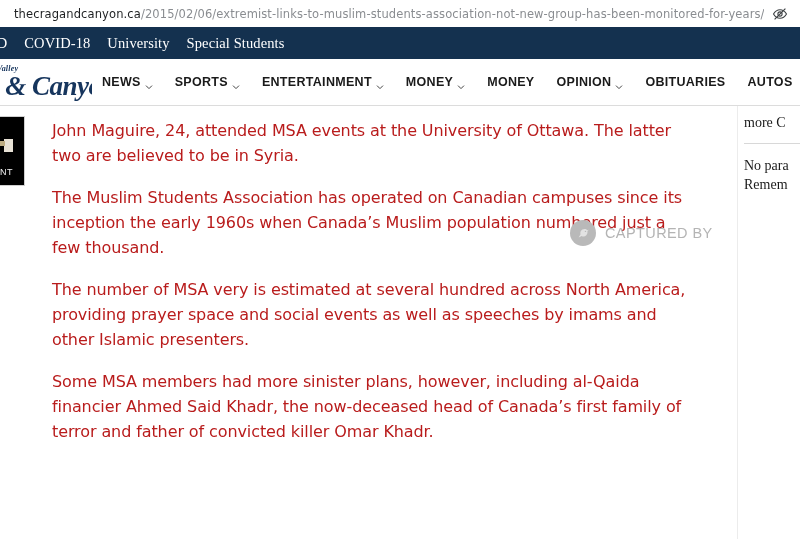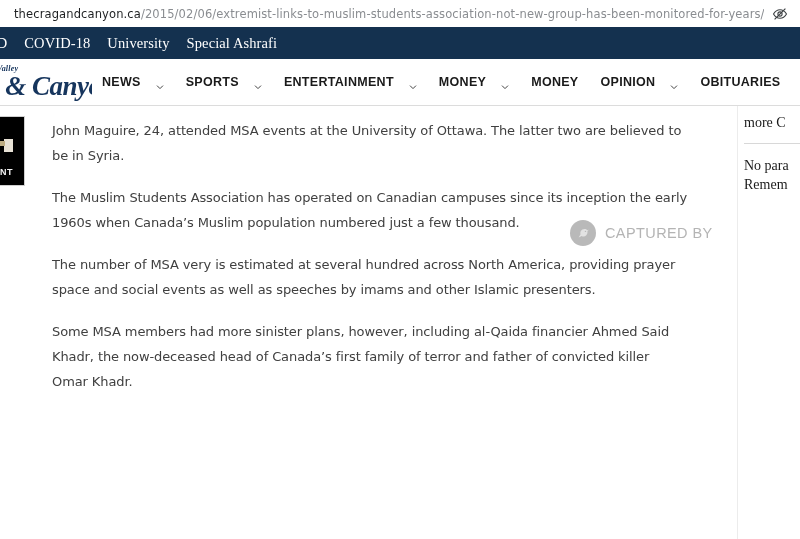--- a/index.html
+++ b/index.html
@@ -120,21 +120,21 @@
   }
   .mainnav {
     display: flex;
     align-items: center;
     flex: 1 1 auto;
     padding-left: 10px;
   }
   .nav-item {
     display: flex;
     align-items: center;
-    gap: 15px;
+    gap: 4px;
     margin-right: 22px;
     white-space: nowrap;
     cursor: default;
   }
   .nav-label {
     font-family: "Liberation Sans", sans-serif;
     font-size: 12.5px;
     font-weight: bold;
     color: #1a1a1a;
     letter-spacing: 0.3px;
@@ -184,21 +184,21 @@
     width: 6px;
     height: 5px;
     background: #bfae84;
   }
   .left-ad-text {
     position: absolute;
     left: 19px;
     bottom: 8px;
     font-family: "Liberation Sans", sans-serif;
     font-size: 9px;
-    font-weight: bold;
+    font-weight: normal;
     color: #f2f2f2;
     letter-spacing: 0.5px;
     text-align: center;
   }
 
   
   .article {
     position: absolute;
     left: 52px;
     top: 0;
@@ -208,23 +208,23 @@
     height: 6px;
     overflow: hidden;
     color: #c8c8c8;
     font-size: 13px;
     font-family: "DejaVu Sans", sans-serif;
     white-space: nowrap;
     opacity: 0.45;
   }
   .para {
     font-family: "DejaVu Sans", sans-serif;
-    font-size: 13px;
+    font-size: 16px;
     line-height: 25px;
-    color: #404040;
+    color: #b91c1c;
     margin: 0 4px 17px 0;
     letter-spacing: -0.1px;
   }
   .para.first { margin-top: 6px; }
 
   
   .watermark {
     position: absolute;
     left: 570px;
     top: 114px;
@@ -302,21 +302,21 @@
       <circle cx="8" cy="8" r="2.1" fill="none" stroke="#3c4043" stroke-width="1.1"></circle>
       <line x1="2.6" y1="13.4" x2="13.4" y2="2.6" stroke="#3c4043" stroke-width="1.2"></line>
     </svg>
   </div>
 </div>
 
 <div class="topnav">
   <span class="topnav-item clipped">RED</span>
   <span class="topnav-item">COVID-18</span>
   <span class="topnav-item">University</span>
-  <span class="topnav-item">Special Ashrafi</span>
+  <span class="topnav-item">Special Students</span>
 </div>
 
 <div class="masthead">
   <div class="logo">
     <div class="logo-small">Valley</div>
     <div class="logo-main">g &amp; Canyon</div>
   </div>
 
   <div class="mainnav">
 

